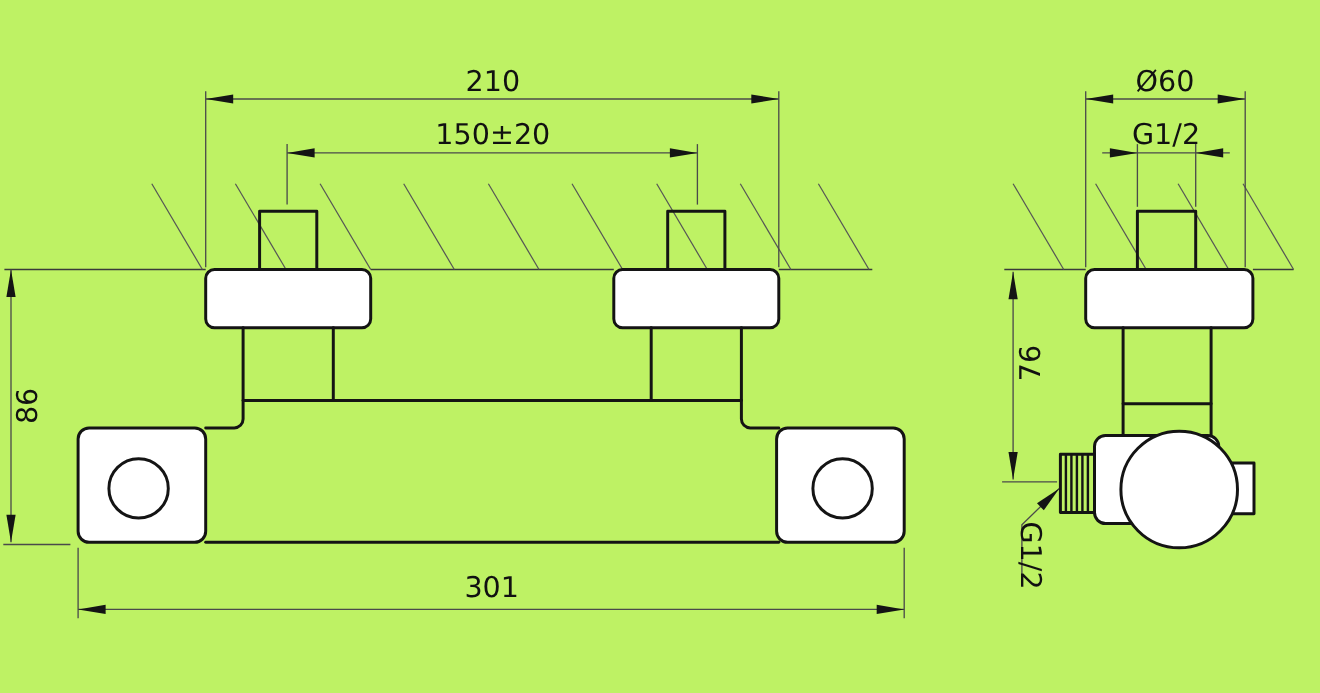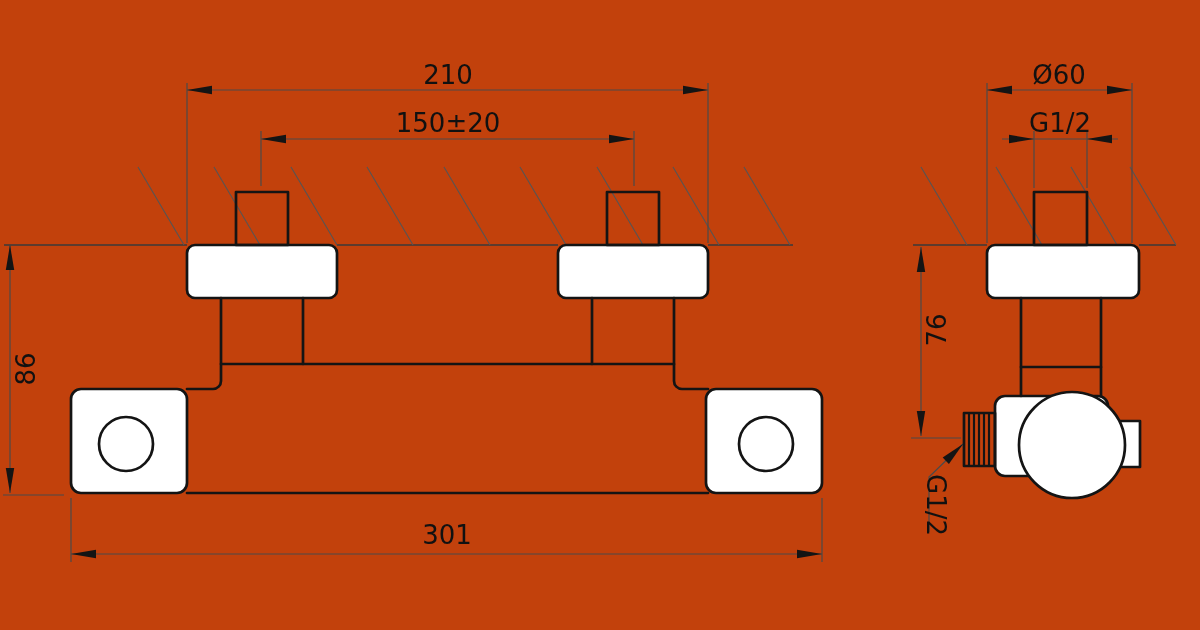--- a/index.html
+++ b/index.html
@@ -1,16 +1,16 @@
 <!DOCTYPE html>
 <html><head>
 <meta charset="utf-8">
 <style>
   html,body{margin:0;padding:0;background:#ffffff;}
-  .stage{position:relative;width:1200px;height:630px;background:#c2410c;overflow:hidden;
+  .stage{position:relative;width:1200px;height:630px;background:#bef264;overflow:hidden;
          font-family:"DejaVu Sans","Liberation Sans",sans-serif;}
   svg{display:block}
   .obj{stroke:#141414;stroke-width:2.7;fill:none;stroke-linejoin:round;stroke-linecap:round;}
   .objfill{stroke:#141414;stroke-width:2.7;fill:#ffffff;stroke-linejoin:round;}
   .thin{stroke:#4a4a4a;stroke-width:1.2;fill:none;stroke-linecap:butt;}
   .wall{stroke:#3a3a3a;stroke-width:1.4;fill:none;}
   .hatch{stroke:#555555;stroke-width:1.1;fill:none;}
   .arr{fill:#141414;stroke:none;}
   .dimtext{fill:#111111;font-size:26px;text-anchor:middle;}
   .rib{stroke:#141414;stroke-width:2.2;fill:none;}

